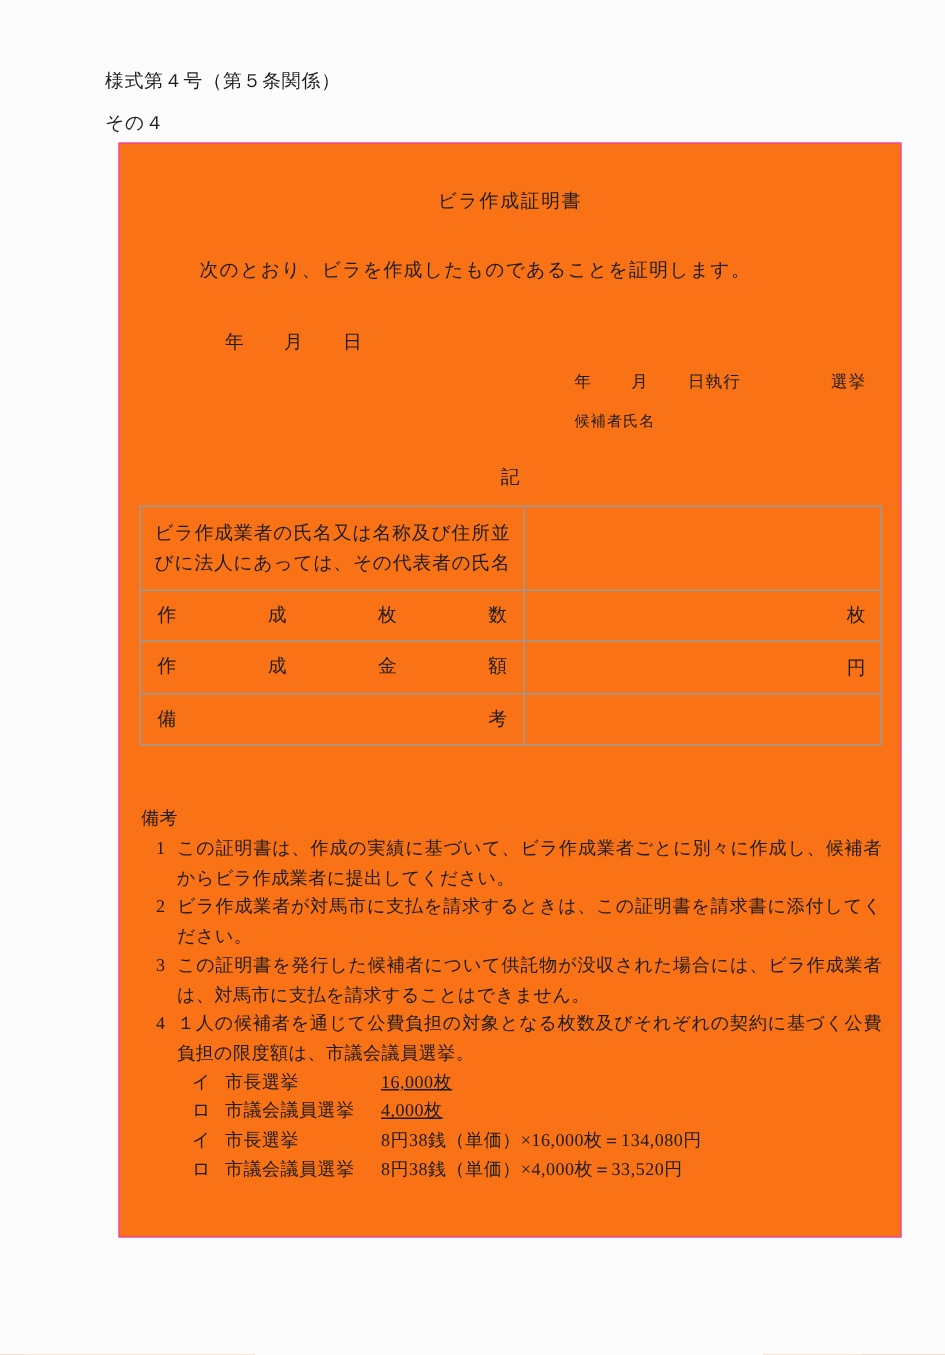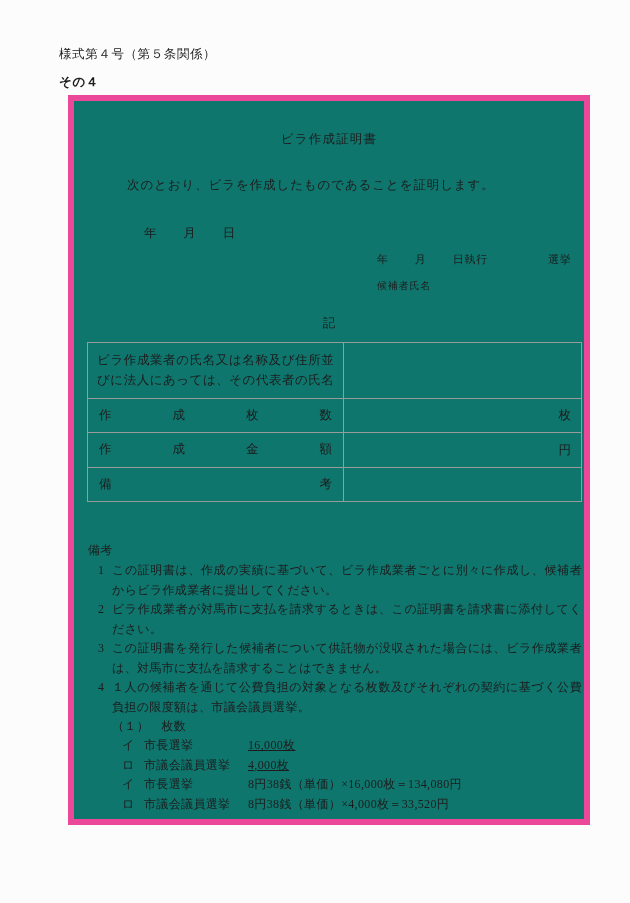--- a/index.html
+++ b/index.html
@@ -10,43 +10,43 @@
   body {
     width: 630px;
     height: 903px;
     position: relative;
     font-family: "Liberation Serif", "DejaVu Serif", serif;
     color: #1c1c1c;
     -webkit-font-smoothing: antialiased;
   }
   .page {
     position: absolute;
-    left: 5px; top: 0;
+    left: 16px; top: 0;
     width: 559px; height: 903px;
     background: #fcfcfc;
   }
   .hdr {
     position: absolute;
     left: 54px;
     font-size: 12.5px;
     letter-spacing: 0.6px;
     white-space: nowrap;
   }
   .hdr-form { top: 46px; }
-  .hdr-sub  { top: 74px; font-weight: bold; }
+  .hdr-sub  { top: 74px; }
 
   .frame {
     position: absolute;
     left: 63px;
     top: 95px;
     width: 522px;
     height: 730px;
-    border: 6px solid #ec4899;
+    border: 1px solid #ec4899;
     box-sizing: border-box;
-    background: #0f766e;
+    background: #f97316;
   }
 
   .doc-title {
     position: absolute;
     top: 30px;
     left: 0;
     width: 100%;
     text-align: center;
     font-size: 12.5px;
     letter-spacing: 1.2px;
@@ -263,21 +263,20 @@
       <div class="note-item">
         <div class="note-num">3</div>
         <div class="note-text">この証明書を発行した候補者について供託物が没収された場合には、ビラ作成業者は、対馬市に支払を請求することはできません。</div>
       </div>
 
       <div class="note-item">
         <div class="note-num">4</div>
         <div class="note-text">１人の候補者を通じて公費負担の対象となる枚数及びそれぞれの契約に基づく公費負担の限度額は、市議会議員選挙。</div>
       </div>
 
-      <div class="sub-head">（１）　枚数</div>
       <div class="sub-row">
         <span class="sub-mark">イ</span>
         <span class="sub-name">市長選挙</span>
         <span class="sub-val sub-val-num">16,000枚</span>
       </div>
       <div class="sub-row">
         <span class="sub-mark">ロ</span>
         <span class="sub-name">市議会議員選挙</span>
         <span class="sub-val sub-val-num">4,000枚</span>
       </div>

